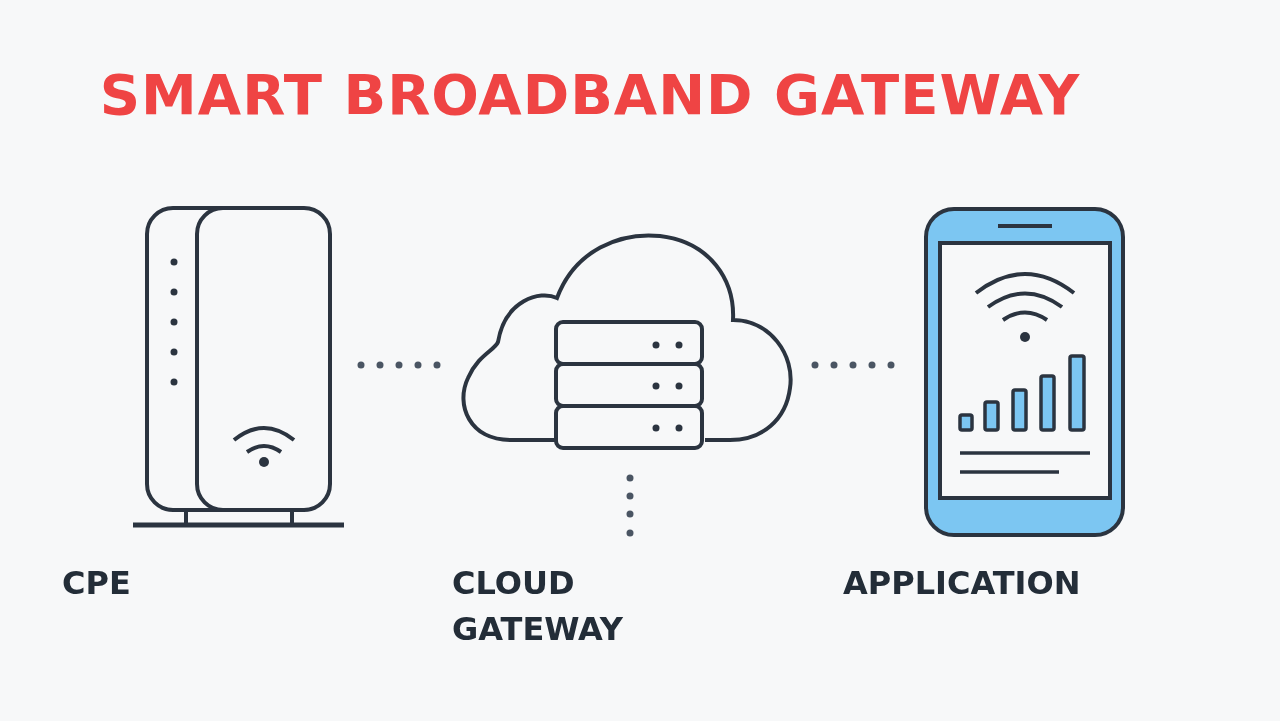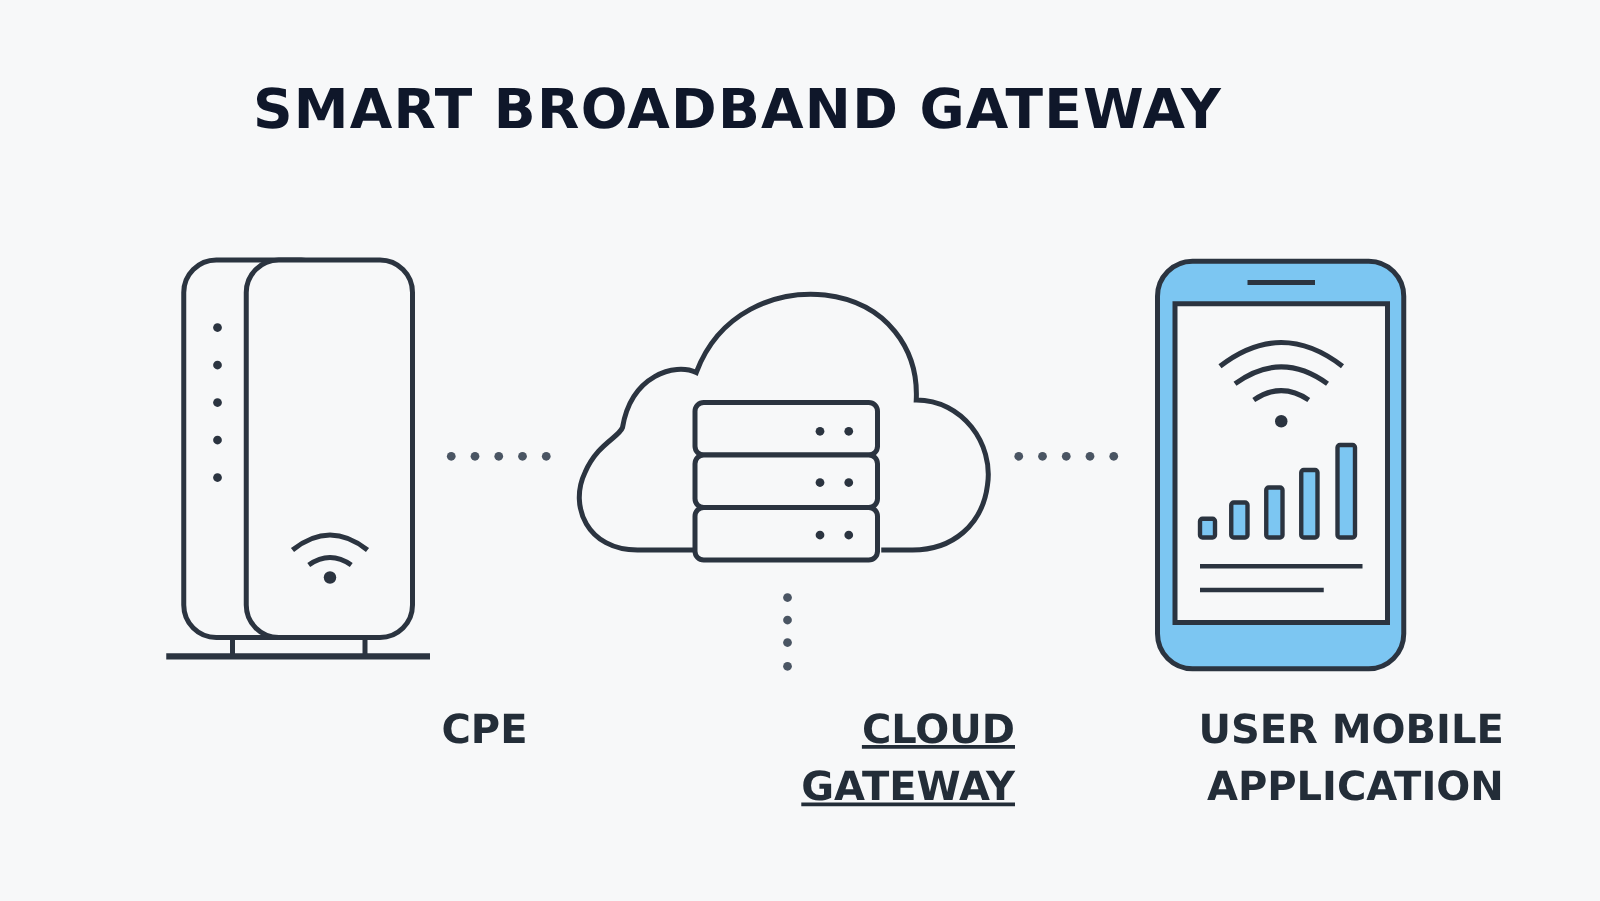--- a/index.html
+++ b/index.html
@@ -1,21 +1,21 @@
 <!DOCTYPE html>
 <html><head>
 <meta charset="utf-8">
 <style>
   html, body { margin:0; padding:0; }
   body { width:1280px; height:721px; background:#f7f8f9; position:relative; overflow:hidden;
          font-family:"DejaVu Sans", sans-serif; }
   .title { position:absolute; left:0; width:1180px; top:62px; text-align:center;
-           font-size:44px; font-weight:bold; color:#0f172a; letter-spacing:1px; }
+           font-size:56px; font-weight:bold; color:#ef4444; letter-spacing:1px; }
   svg.diagram { position:absolute; left:0; top:0; }
-  .label { position:absolute; text-align:right; font-size:32px; font-weight:bold; color:#232d38;
+  .label { position:absolute; text-align:left; font-size:32px; font-weight:bold; color:#232d38;
            line-height:46px; width:360px; }
   .label span { display:block; }
 </style>
 </head>
 <body>
 
 <div class="title">SMART BROADBAND GATEWAY</div>
 
 <svg class="diagram" width="1280" height="721" viewBox="0 0 1280 721">
 
@@ -95,20 +95,19 @@
       <rect x="1070" y="356" width="14" height="74" rx="2"></rect>
     </g>
     <line x1="960" y1="453" x2="1090" y2="453" stroke-width="3.5"></line>
     <line x1="960" y1="472" x2="1059" y2="472" stroke-width="3.5"></line>
   </g>
 </svg>
 
 <div class="label" style="left:62px; top:560px;">
   <span>CPE</span>
 </div>
-<div class="label" style="left:452px; top:560px;text-decoration:underline;">
+<div class="label" style="left:452px; top:560px;">
   <span>CLOUD</span>
   <span>GATEWAY</span>
 </div>
 <div class="label" style="left:843px; top:560px;">
-  <span>USER MOBILE</span>
   <span>APPLICATION</span>
 </div>
 
 </body></html>

